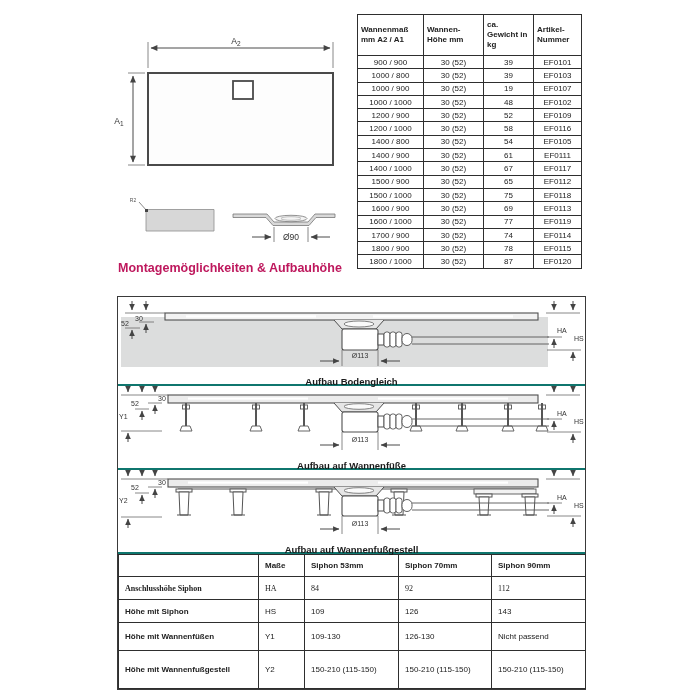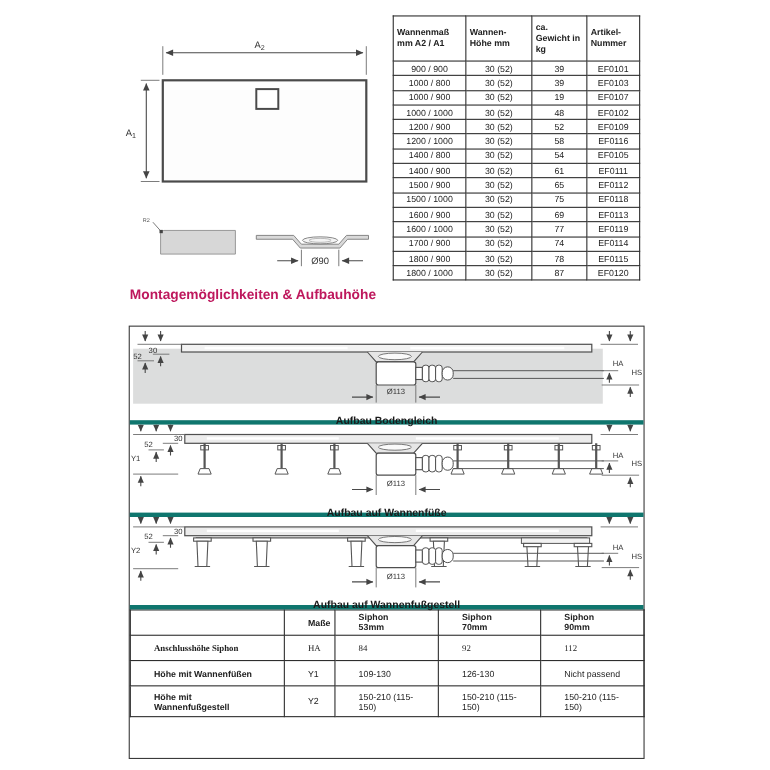--- a/index.html
+++ b/index.html
@@ -22,27 +22,27 @@
                   font-size:8px;color:#222;table-layout:fixed;}
   #products-table th,#products-table td{border:1px solid #2e2e2e;overflow:hidden;}
   #products-table th{font-weight:700;text-align:left;vertical-align:middle;
                      padding:2px 3px;height:36px;line-height:1.25;}
   #products-table td{height:12.3px;line-height:11px;padding:0 3px;text-align:center;}
   #products-table td:first-child{text-align:center;}
 
   
   #lower-box{position:absolute;left:117px;top:296px;width:469px;height:394px;
              border:1px solid #3a3a3a;box-sizing:border-box;background:#fff;}
-  .diag-sec{position:relative;border-bottom:4px solid #0f766e;box-sizing:border-box;}
+  .diag-sec{position:relative;border-bottom:2px solid #0f766e;box-sizing:border-box;}
   .diag-caption{text-align:center;font-size:9.5px;font-weight:700;color:#1a1a1a;line-height:12px;}
 
   
   #heights-table{width:467px;border-collapse:collapse;font-size:8px;color:#222;table-layout:fixed;}
   #heights-table th,#heights-table td{border:1px solid #2e2e2e;text-align:left;
-                  vertical-align:middle;padding:2px 21px;overflow:hidden;}
+                  vertical-align:middle;padding:2px 6px;overflow:hidden;}
   #heights-table th{font-weight:700;height:17px;}
   #heights-table td{font-weight:400;}
   #heights-table td:first-child{font-weight:700;}
   #heights-table tr:nth-child(1) td{height:18px;font-family:Liberation Serif, serif;}
   #heights-table tr:nth-child(2) td{height:18px;}
   #heights-table tr:nth-child(3) td{height:23px;}
   #heights-table tr:nth-child(4) td{height:33px;}
 </style>
 </head>
 <body>
@@ -146,20 +146,26 @@
           <td>1400 / 800</td>
           <td>30 (52)</td>
           <td>54</td>
           <td>EF0105</td>
         </tr>
         <tr>
           <td>1400 / 900</td>
           <td>30 (52)</td>
           <td>61</td>
           <td>EF0111</td>
+        </tr>
+        <tr>
+          <td>1400 / 1000</td>
+          <td>30 (52)</td>
+          <td>67</td>
+          <td>EF0117</td>
         </tr>
         <tr>
           <td>1500 / 900</td>
           <td>30 (52)</td>
           <td>65</td>
           <td>EF0112</td>
         </tr>
         <tr>
           <td>1500 / 1000</td>
           <td>30 (52)</td>
@@ -436,20 +442,27 @@
       </thead>
       <tbody>
           <tr>
             <td>Anschlusshöhe Siphon</td>
             <td>HA</td>
             <td>84</td>
             <td>92</td>
             <td>112</td>
           </tr>
           <tr>
+            <td>Höhe mit Siphon</td>
+            <td>HS</td>
+            <td>109</td>
+            <td>126</td>
+            <td>143</td>
+          </tr>
+          <tr>
             <td>Höhe mit Wannenfüßen</td>
             <td>Y1</td>
             <td>109-130</td>
             <td>126-130</td>
             <td>Nicht passend</td>
           </tr>
           <tr>
             <td>Höhe mit Wannenfußgestell</td>
             <td>Y2</td>
             <td>150-210 (115-150)</td>

